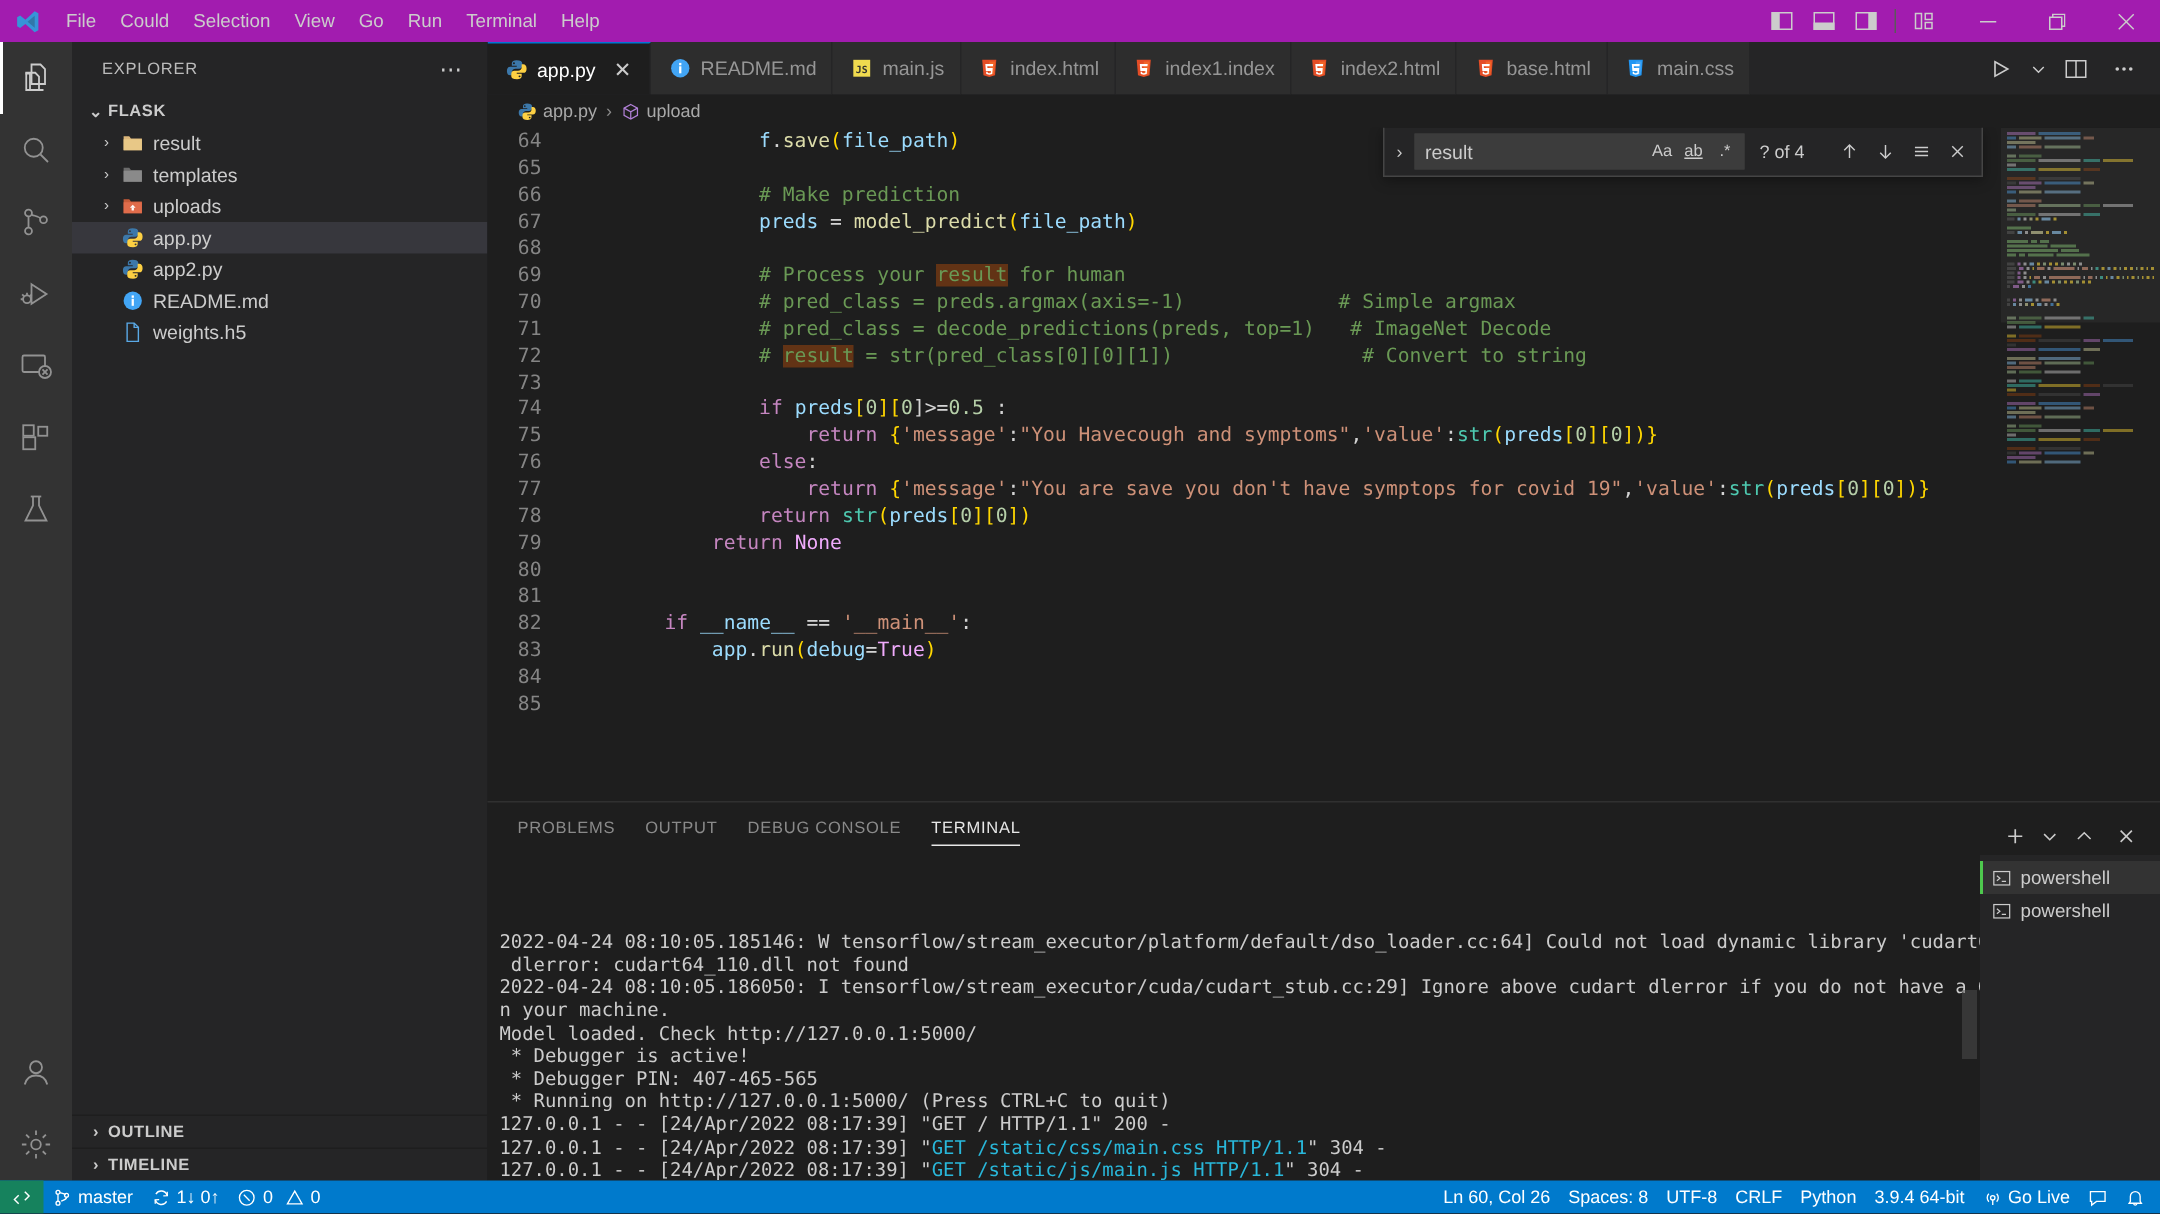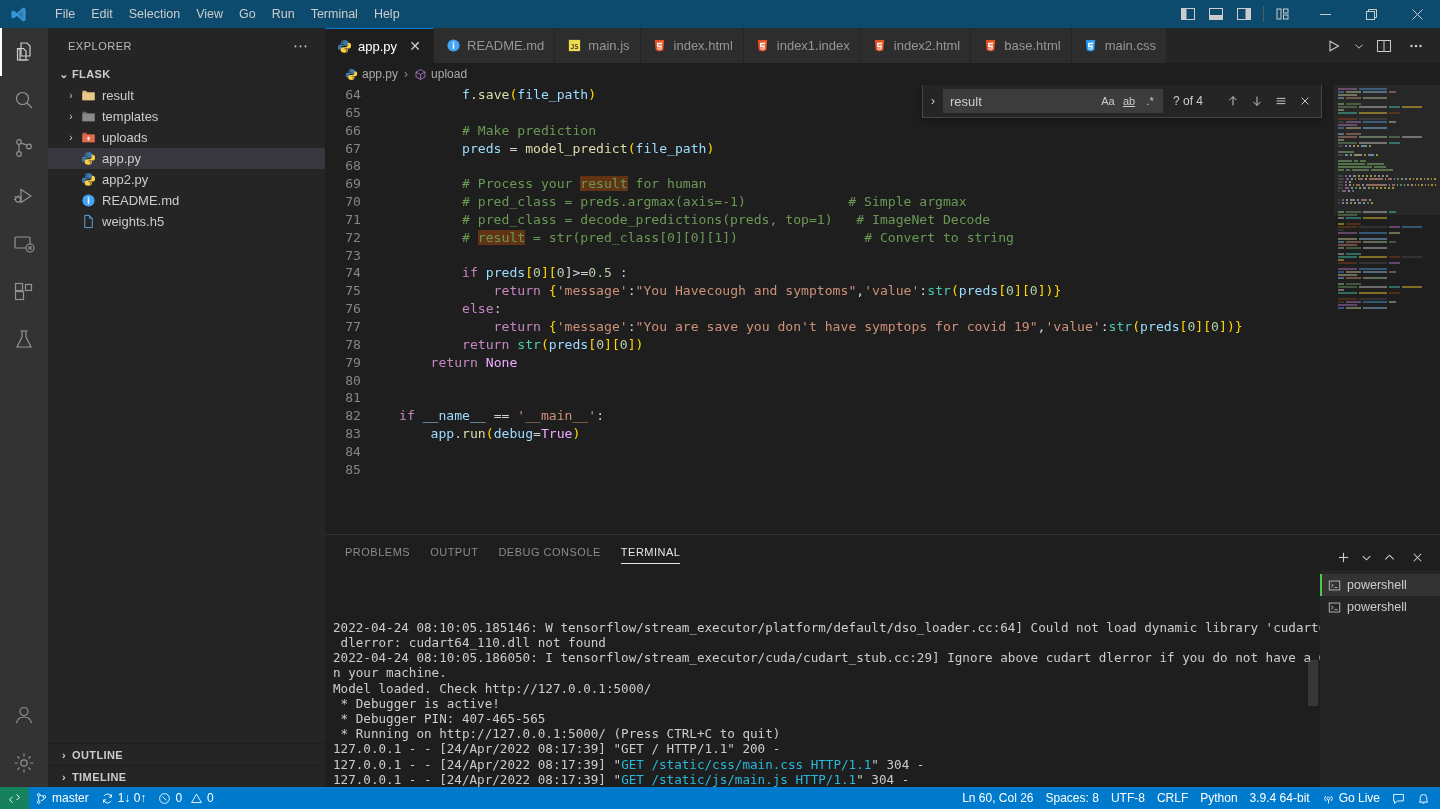--- a/index.html
+++ b/index.html
@@ -8,22 +8,22 @@
     background: #1e1e1e;
     font-family: "Liberation Sans", sans-serif;
     font-size: 13px;
     color: #cccccc;
     overflow: hidden;
   }
   .app { width: 1440px; height: 809px; display: flex; flex-direction: column; }
 
   
   .titlebar {
-    height: 28px; background: #0c4a6e; display: flex; align-items: center;
-    flex: 0 0 28px; position: relative; gap: 11px;
+    height: 28px; background: #a21caf; display: flex; align-items: center;
+    flex: 0 0 28px; position: relative;
   }
   .vsc-logo { width: 36px; display: flex; align-items: center; justify-content: center; }
   .vsc-logo svg { width: 17px; height: 17px; }
   .menu { display: flex; align-items: center; height: 28px; }
   .menu-item {
     padding: 0 8px; height: 28px; line-height: 28px; font-size: 12.5px;
     color: #cccccc; cursor: default; white-space: nowrap;
   }
   .title-center {
     position: absolute; left: 0; right: 0; text-align: center;
@@ -120,21 +120,21 @@
     font-family: "DejaVu Sans Mono", "Liberation Mono", monospace;
     font-size: 13.1px; line-height: 17.85px; padding-top: 1px;
     white-space: pre;
   }
   .cline { height: 17.85px; display: flex; align-items: center; }
   .gutter {
     width: 58px; flex: 0 0 58px; text-align: right; padding-right: 22px;
     color: #858585; font-size: 13.1px;
   }
   .cfold { width: 16px; flex: 0 0 16px; }
-  .ctext { flex: 1 1 auto; position: relative; }
+  .ctext { flex: 1 1 auto; position: relative; margin-left: 44px; }
   .ind { color: #404040; }
   .kw   { color: #c586c0; }
   .kw2  { color: #f0abfc; }
   .fn   { color: #dcdcaa; }
   .var  { color: #9cdcfe; }
   .str  { color: #ce9178; }
   .num  { color: #b5cea8; }
   .cmt  { color: #6a9955; }
   .pn   { color: #d4d4d4; }
   .ty   { color: #4ec9b0; }
@@ -220,21 +220,21 @@
 
   <div class="titlebar">
     <div class="vsc-logo">
       <svg viewBox="0 0 24 24">
           <path d="M18.5 2.2 22 4v16l-3.5 1.8L9.8 14l-5 3.8L2 16.3V7.7l2.8-1.5 5 3.8L18.5 2.2z" fill="#3794d8"></path>
           <path d="M18.5 6.4v11.2L11.9 12l6.6-5.6z" fill="#1e1e1e" opacity=".25"></path>
         </svg>
     </div>
     <div class="menu">
       <div class="menu-item">File</div>
-      <div class="menu-item">Edit</div>
+      <div class="menu-item">Could</div>
       <div class="menu-item">Selection</div>
       <div class="menu-item">View</div>
       <div class="menu-item">Go</div>
       <div class="menu-item">Run</div>
       <div class="menu-item">Terminal</div>
       <div class="menu-item">Help</div>
     </div>
     <div class="win-ctrls">
       <div class="layout-ctrls">
         <div class="lc">

